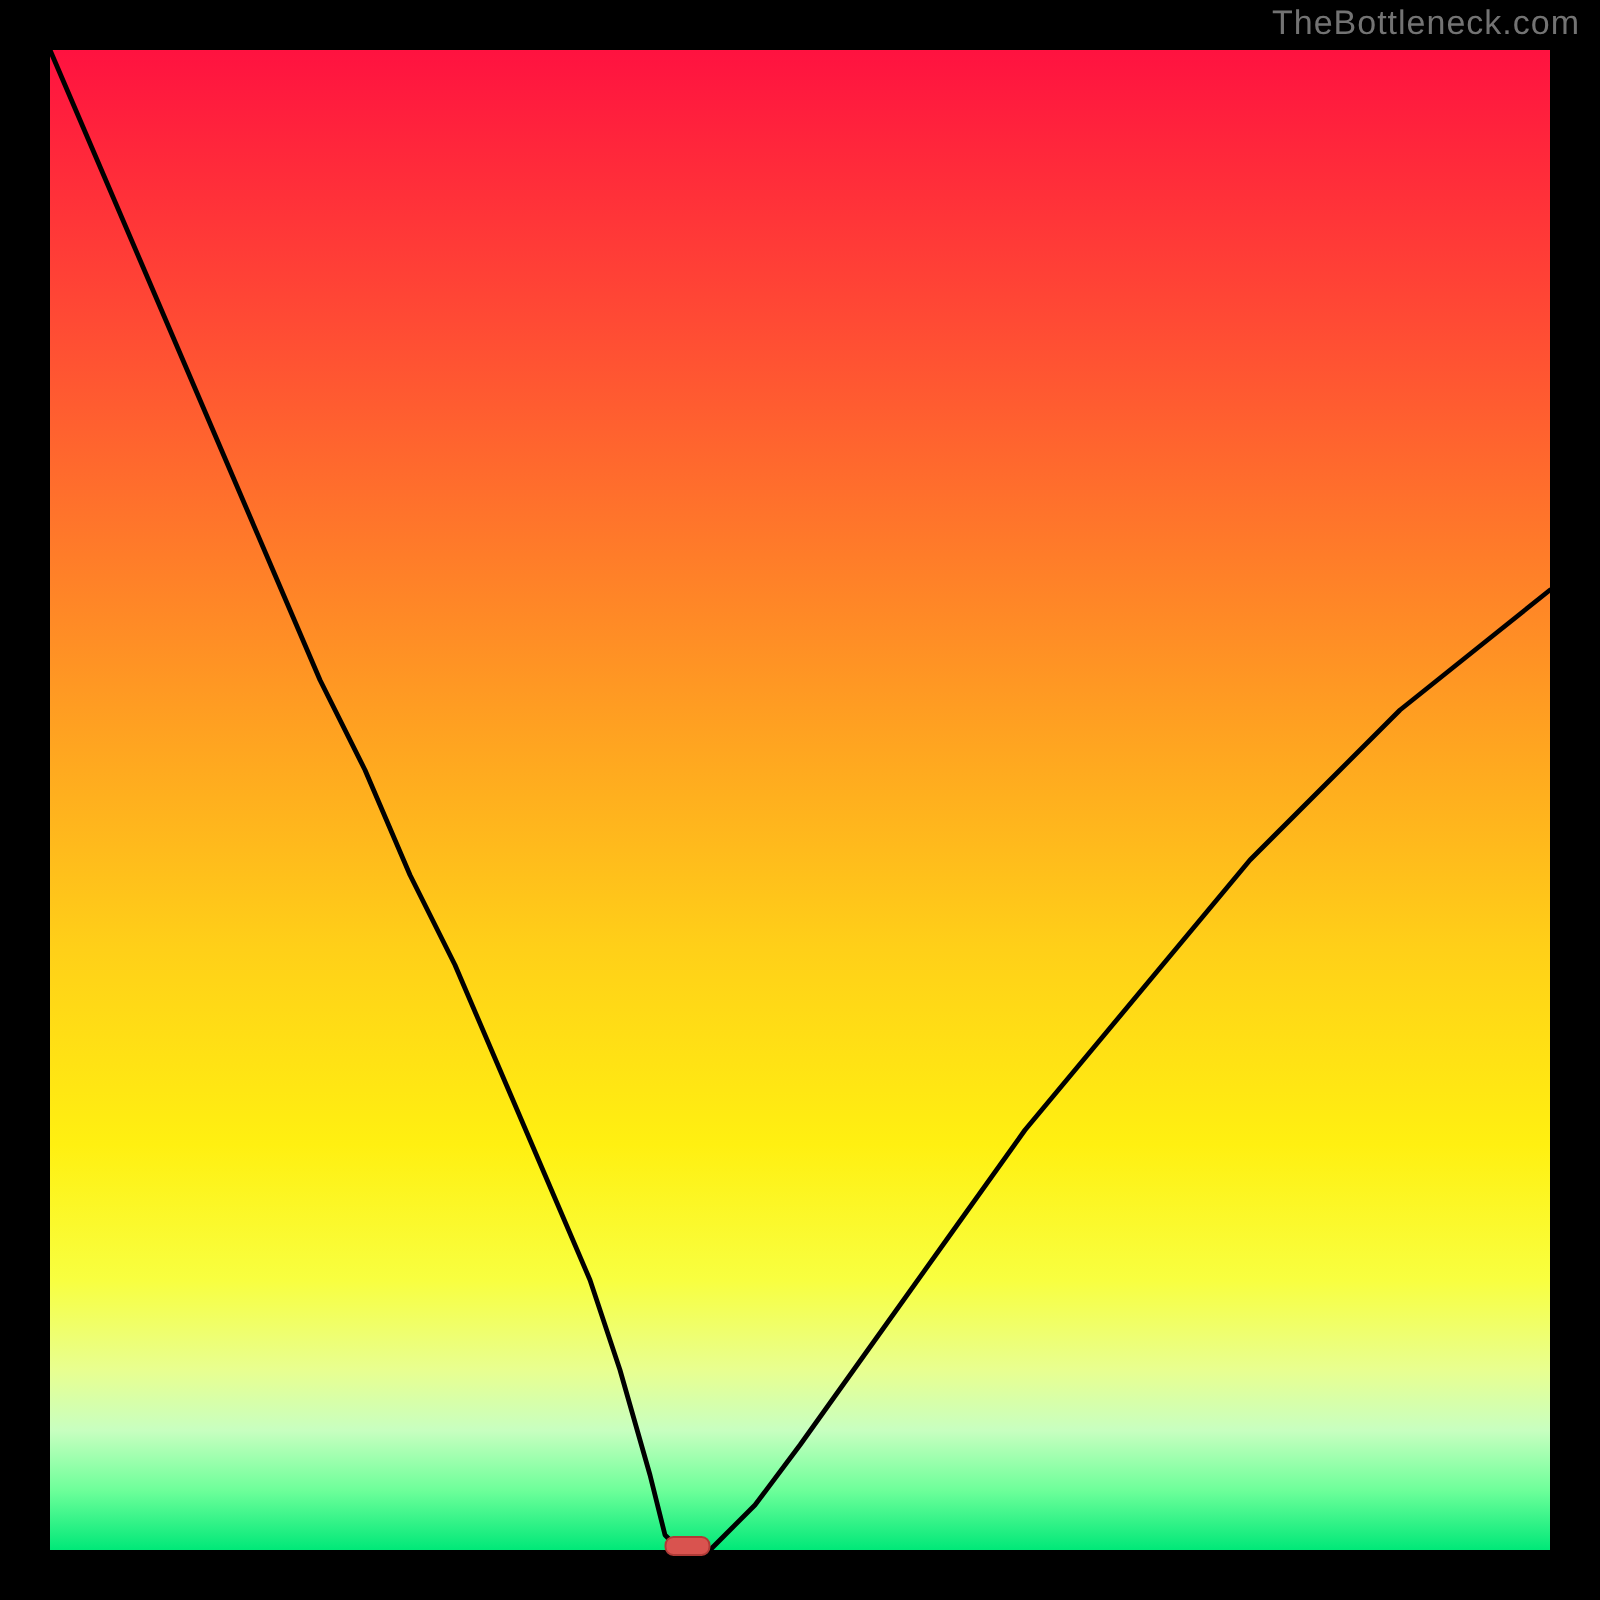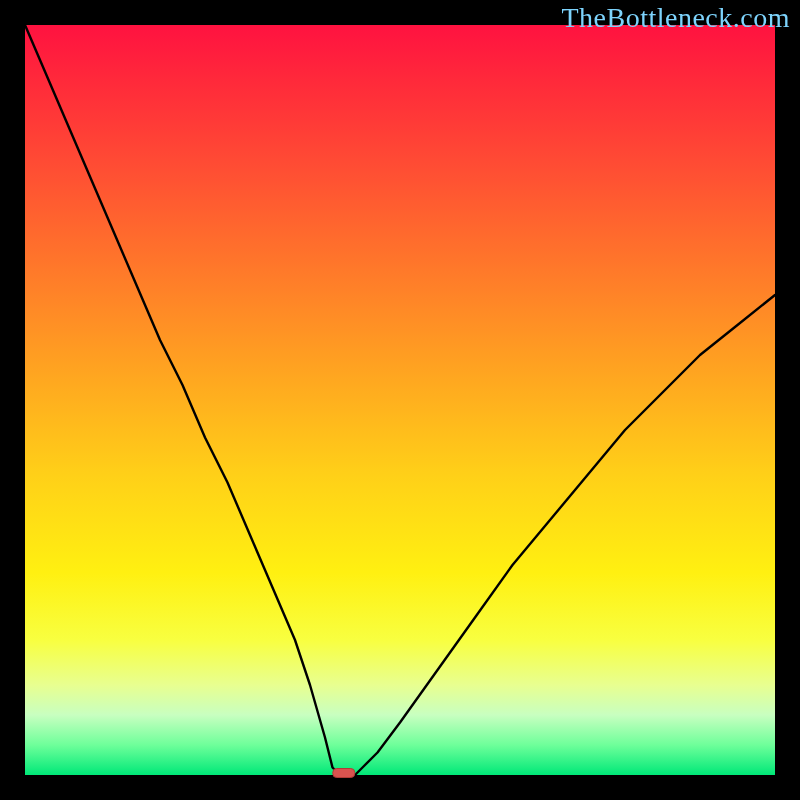--- a/index.html
+++ b/index.html
@@ -14,27 +14,26 @@
   .frame {
     position: relative;
     width: 800px;
     height: 800px;
     background: #000;
   }
   .watermark {
     position: absolute;
     top: 2px;
     right: 10px;
-    color: #7dd3fc;
-    font-size: 28px;
+    color: #737373;
+    font-size: 17px;
     font-weight: 500;
     letter-spacing: 0.5px;
     z-index: 20;
     user-select: none;
-    font-family: Liberation Serif, serif;
   }
   .plot-area {
     position: absolute;
     left: 25px;
     top: 25px;
     width: 750px;
     height: 750px;
     
     background: linear-gradient(to bottom,
       #ff1240 0%,

